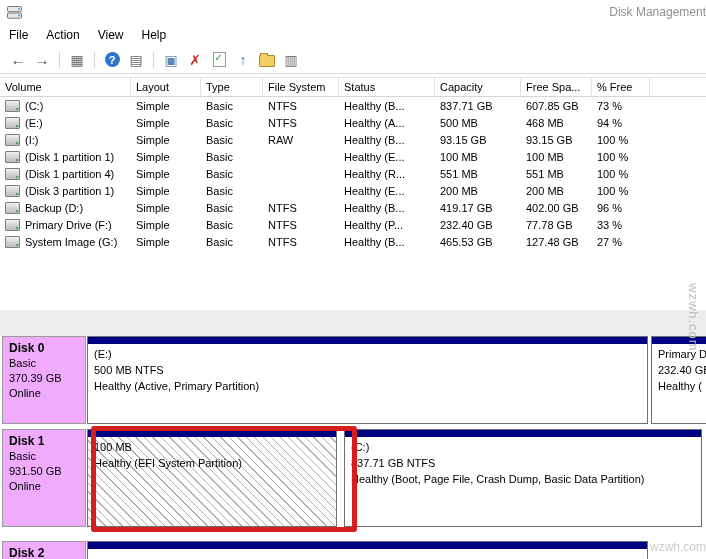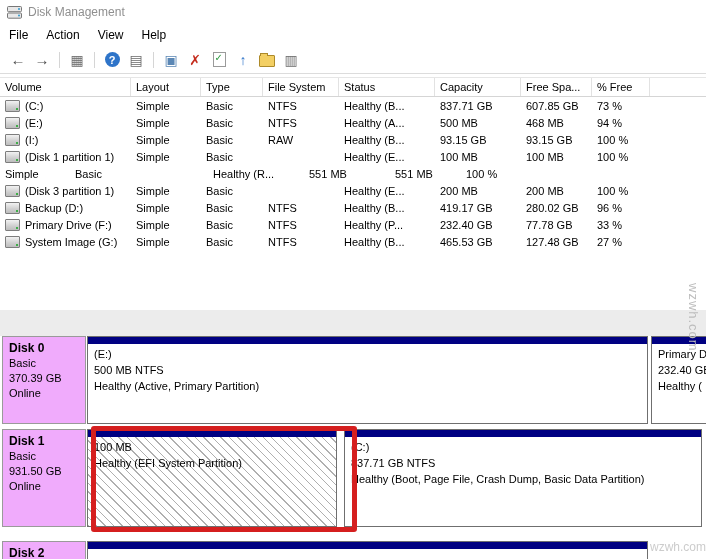--- a/index.html
+++ b/index.html
@@ -1,20 +1,20 @@
 <!DOCTYPE html>
 <html><head>
 <meta charset="utf-8">
 <style>
   html,body{margin:0;padding:0;background:#fff;}
   .win{position:relative;width:706px;height:559px;overflow:hidden;background:#fff;
        font-family:"Liberation Sans","DejaVu Sans",sans-serif;color:#000;}
 
   
-  .titlebar{position:absolute;top:0;left:0;right:0;height:24px;display:flex;align-items:center;gap:6px;padding-left:7px;background:#fff;}
+  .titlebar{position:absolute;top:0;left:0;right:0;height:24px;display:flex;align-items:center;gap:6px;padding-left:7px;background:#fff;justify-content:space-between;}
   .titlebar .title{font-size:12px;color:#8f8f8f;}
 
   
   .menubar{position:absolute;top:24px;left:0;right:0;height:22px;display:flex;align-items:center;font-size:12px;background:#fff;}
   .menu-item{padding:0 9px;height:100%;display:flex;align-items:center;cursor:default;}
 
   
   .toolbar{position:absolute;top:46px;left:0;right:0;height:27px;display:flex;align-items:center;gap:4px;padding-left:8px;border-bottom:1px solid #dcdcdc;background:#fff;}
   .tbtn{width:20px;height:20px;display:flex;align-items:center;justify-content:center;font-size:13px;color:#5a5a5a;}
   .tsep{width:1px;height:16px;background:#d5d5d5;margin:0 3px;}
@@ -190,20 +190,24 @@
       <div class="td c-layout">Simple</div>
       <div class="td c-type">Basic</div>
       <div class="td c-fs"></div>
       <div class="td c-status">Healthy (E...</div>
       <div class="td c-cap">100 MB</div>
       <div class="td c-free">100 MB</div>
       <div class="td c-pct">100 %</div>
     </div>
 
     <div class="trow">
+      <div class="td c-vol">
+          <span class="vol-icon"></span>
+          <span>(Disk 1 partition 4)</span>
+        </div>
       <div class="td c-layout">Simple</div>
       <div class="td c-type">Basic</div>
       <div class="td c-fs"></div>
       <div class="td c-status">Healthy (R...</div>
       <div class="td c-cap">551 MB</div>
       <div class="td c-free">551 MB</div>
       <div class="td c-pct">100 %</div>
     </div>
 
     <div class="trow">
@@ -223,21 +227,21 @@
     <div class="trow">
       <div class="td c-vol">
           <span class="vol-icon"></span>
           <span>Backup (D:)</span>
         </div>
       <div class="td c-layout">Simple</div>
       <div class="td c-type">Basic</div>
       <div class="td c-fs">NTFS</div>
       <div class="td c-status">Healthy (B...</div>
       <div class="td c-cap">419.17 GB</div>
-      <div class="td c-free">280.02 GB</div>
+      <div class="td c-free">402.00 GB</div>
       <div class="td c-pct">96 %</div>
     </div>
 
     <div class="trow">
       <div class="td c-vol">
           <span class="vol-icon"></span>
           <span>Primary Drive (F:)</span>
         </div>
       <div class="td c-layout">Simple</div>
       <div class="td c-type">Basic</div>

